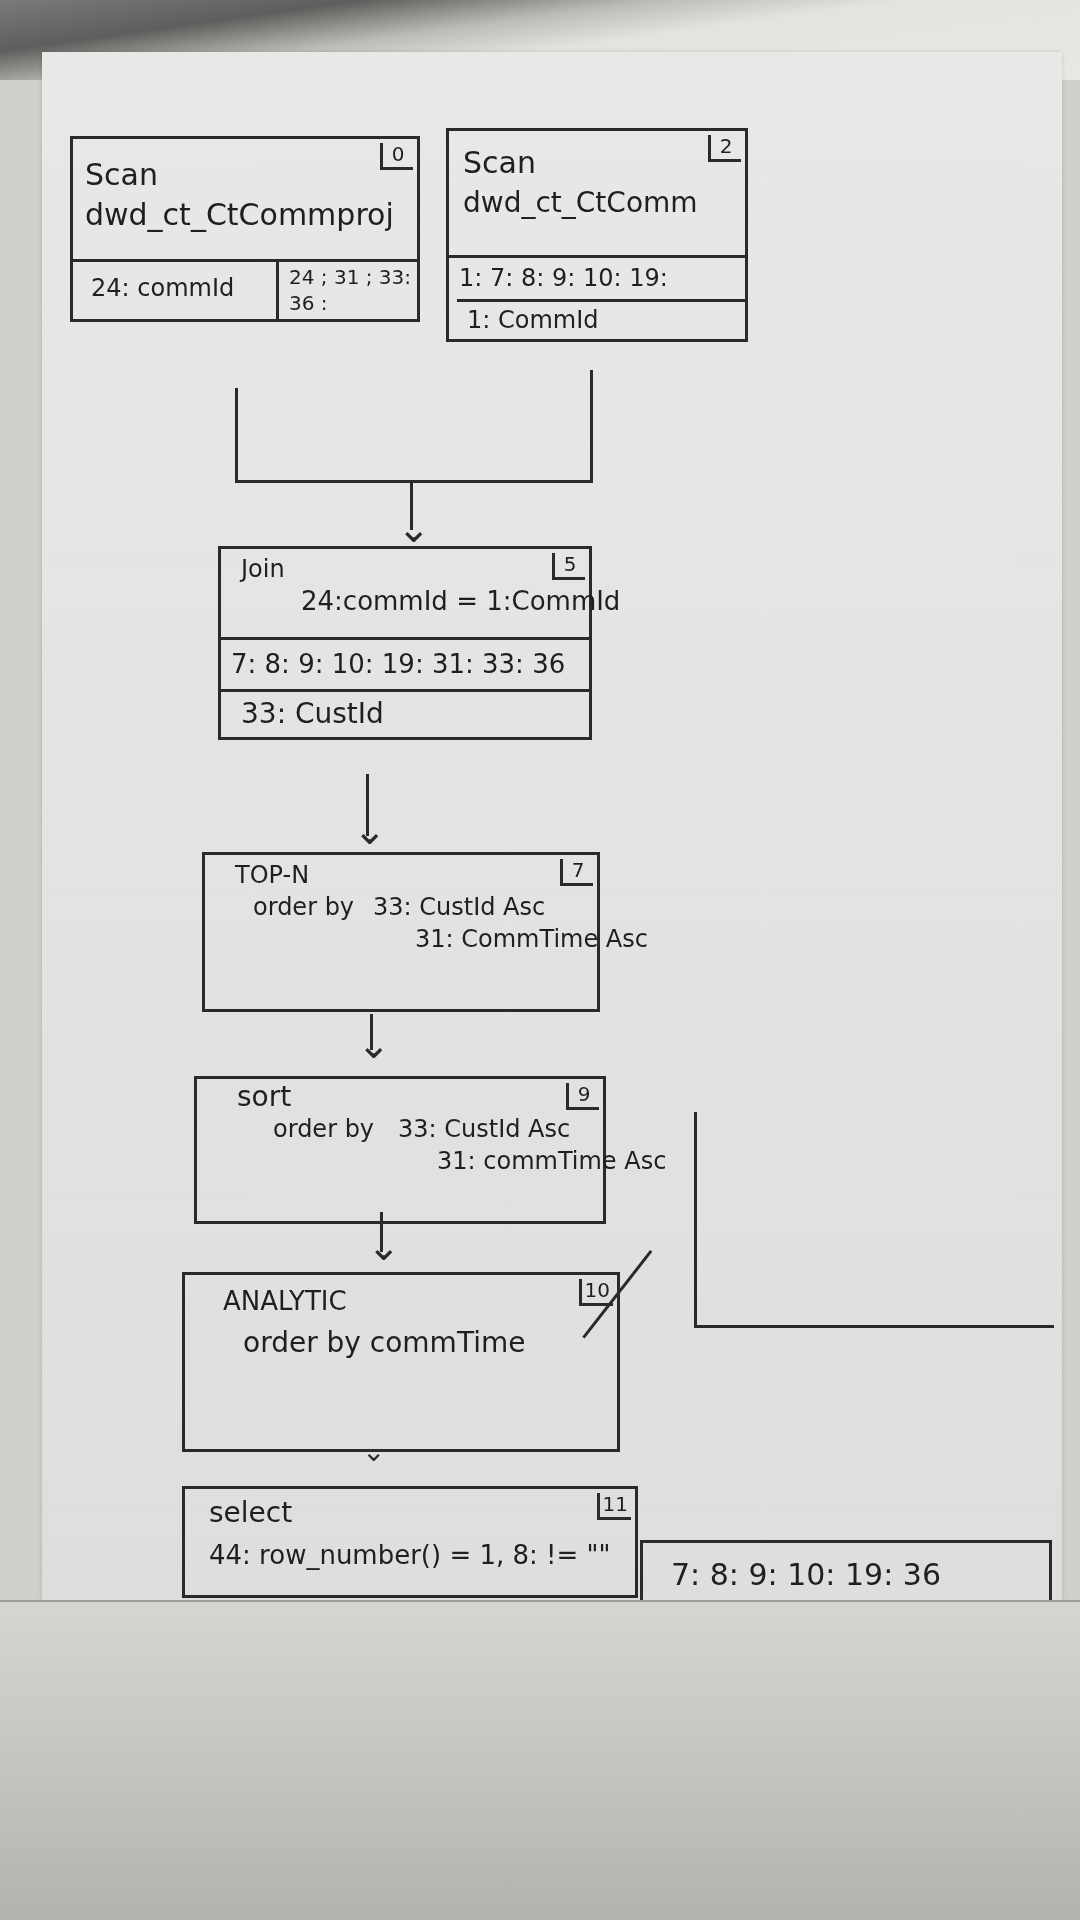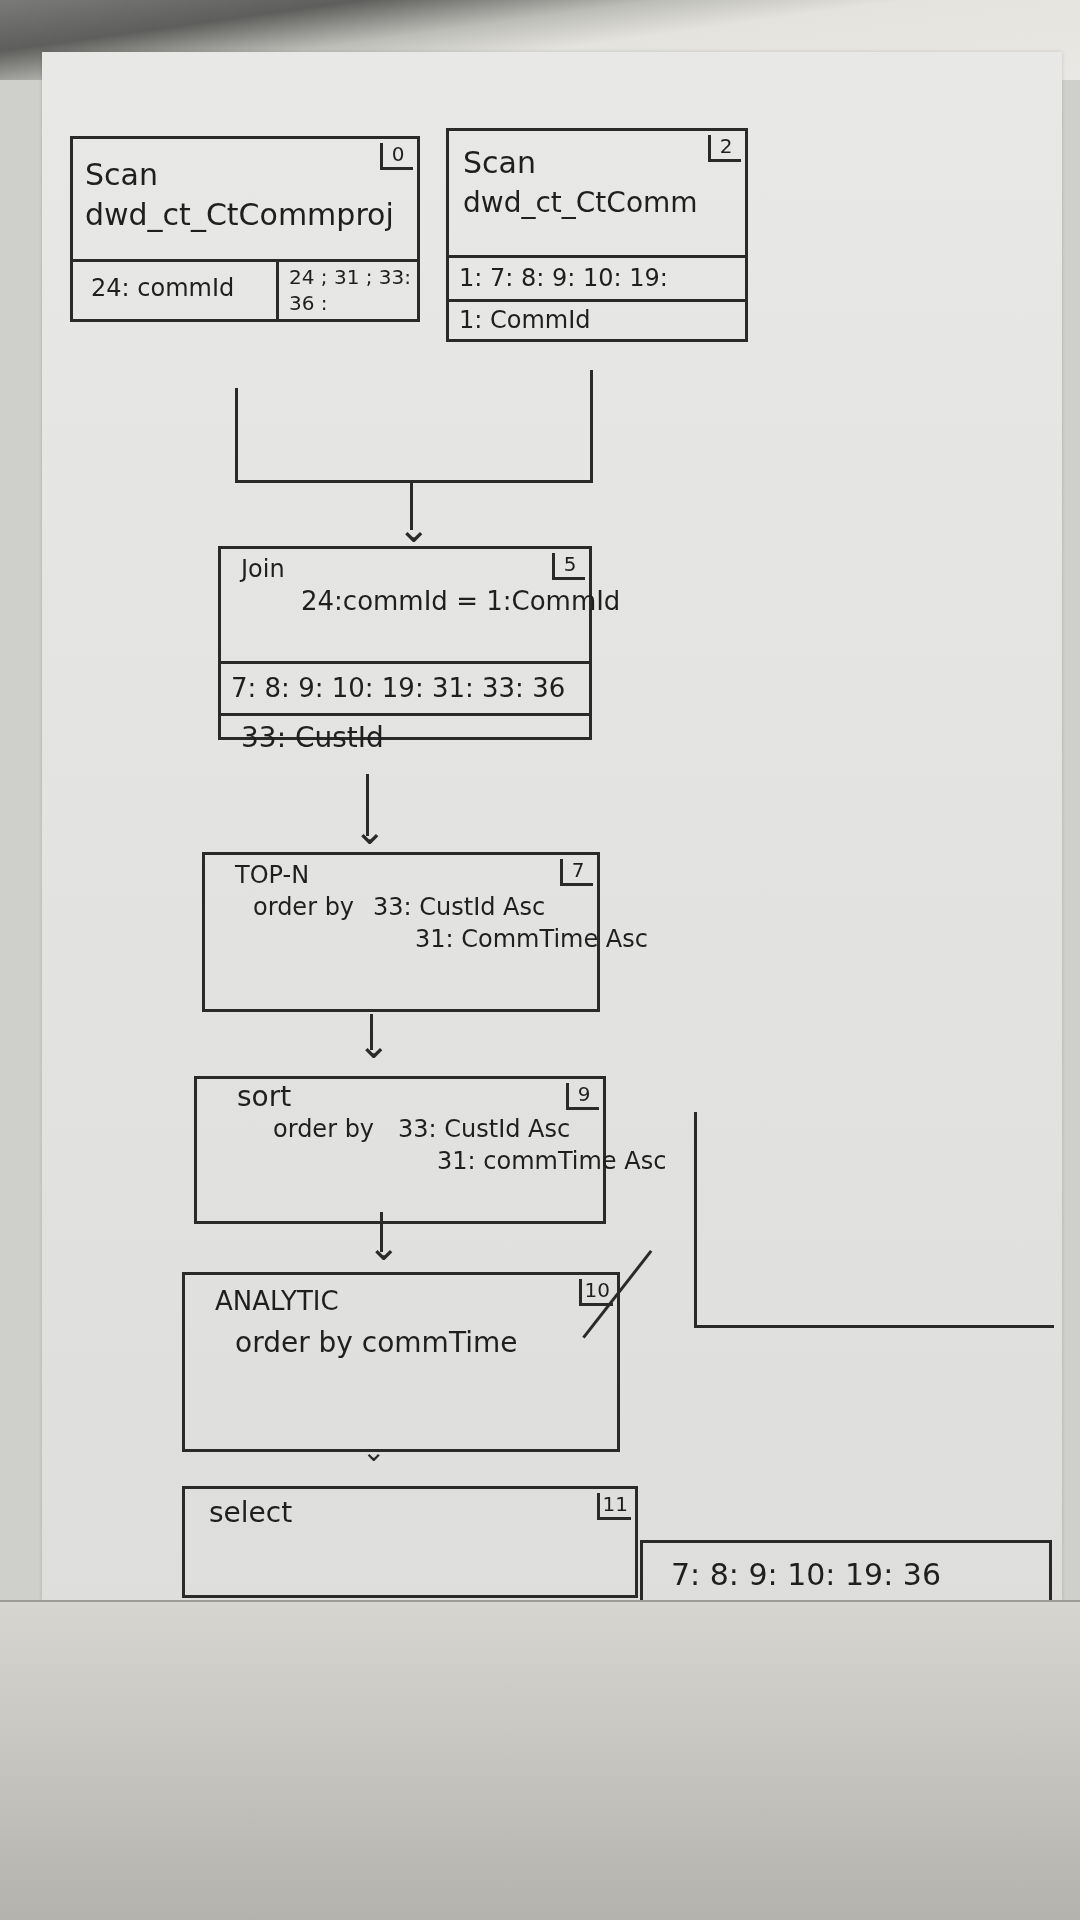--- a/index.html
+++ b/index.html
@@ -58,36 +58,36 @@
   </div>
 </div>
 
 <div class="node" style="left:446px; top:128px; width:302px; height:214px;">
   <div class="node-id">2</div>
   <div style="padding:12px 0 0 14px; height:124px; box-sizing:border-box;">
     <div class="t">Scan</div>
     <div class="t" style="font-size:28px;">dwd_ct_CtComm</div>
   </div>
   <div class="sec t-sm" style="height:44px; padding:4px 5px 0 10px;">1: 7: 8: 9: 10: 19:</div>
-  <div class="sec t-sm" style="height:50px; padding:2px 0 0 10px;">1: CommId</div>
+  <div class="sec t-sm" style="height:50px; padding:2px 0 0 10px;margin-left:8px;">1: CommId</div>
 </div>
 
 <div class="line" style="left:235px; top:388px; width:3px; height:94px;"></div>
 <div class="line" style="left:590px; top:370px; width:3px; height:112px;"></div>
 <div class="line" style="left:235px; top:480px; width:358px; height:3px;"></div>
 <div class="line" style="left:410px; top:480px; width:3px; height:50px;"></div>
 <div class="arrow" style="left:397px; top:508px;">⌄</div>
 
 <div class="node" style="left:218px; top:546px; width:374px; height:194px;">
   <div class="node-id">5</div>
   <div style="height:88px; padding:4px 0 0 20px; box-sizing:border-box;">
     <div class="t-sm">Join</div>
     <div class="t-sm" style="padding-left:60px; font-size:26px;">24:commId = 1:CommId</div>
   </div>
-  <div class="sec t-sm" style="height:52px; padding:8px 0 0 10px; font-size:26px;margin-top:24px;">7: 8: 9: 10: 19: 31: 33: 36</div>
+  <div class="sec t-sm" style="height:52px; padding:8px 0 0 10px; font-size:26px;">7: 8: 9: 10: 19: 31: 33: 36</div>
   <div class="sec t-sm" style="height:48px; padding:6px 0 0 20px; font-size:28px;">33: CustId</div>
 </div>
 
 <div class="line" style="left:366px; top:774px; width:3px; height:62px;"></div>
 <div class="arrow" style="left:353px; top:810px;">⌄</div>
 
 <div class="node" style="left:202px; top:852px; width:398px; height:160px;">
   <div class="node-id">7</div>
   <div style="padding:4px 0 0 30px;">
     <div class="t-sm">TOP-N</div>
@@ -116,32 +116,33 @@
 
 <div class="line" style="left:380px; top:1212px; width:3px; height:40px;"></div>
 <div class="arrow" style="left:367px; top:1226px;">⌄</div>
 
 <div class="line" style="left:694px; top:1112px; width:3px; height:214px;"></div>
 <div class="line" style="left:694px; top:1325px; width:360px; height:3px;"></div>
 <div class="line" style="left:650px; top:1250px; width:3px; height:110px; transform:rotate(38deg); transform-origin:top left;"></div>
 
 <div class="node" style="left:182px; top:1272px; width:438px; height:180px;">
   <div class="node-id">10</div>
-  <div style="padding:6px 0 0 30px;">
+  <div style="padding:6px 0 0 38px;">
     <div class="t-sm" style="font-size:26px; line-height:40px;">ANALYTIC</div>
     <div class="t-sm" style="padding-left:20px; font-size:28px; line-height:44px;">order by commTime</div>
   </div>
 </div>
 
 <div class="arrow" style="left:362px; top:1432px; font-size:28px;">⌄</div>
 
 <div class="node" style="left:182px; top:1486px; width:456px; height:112px;">
   <div class="node-id">11</div>
   <div style="padding:4px 0 0 24px;">
     <div class="t-sm" style="font-size:28px; line-height:40px;">select</div>
+    <div class="t-sm" style="font-size:26px; line-height:44px;">44: row_number() = 1, 8: != ""</div>
   </div>
 </div>
 
 <div class="node" style="left:640px; top:1540px; width:412px; height:68px; border-bottom:none;">
   <div class="t" style="padding:12px 0 0 28px; font-size:30px;">7: 8: 9: 10: 19: 36</div>
 </div>
 
 <div class="bottom-sheet"></div>
 
 </body></html>

